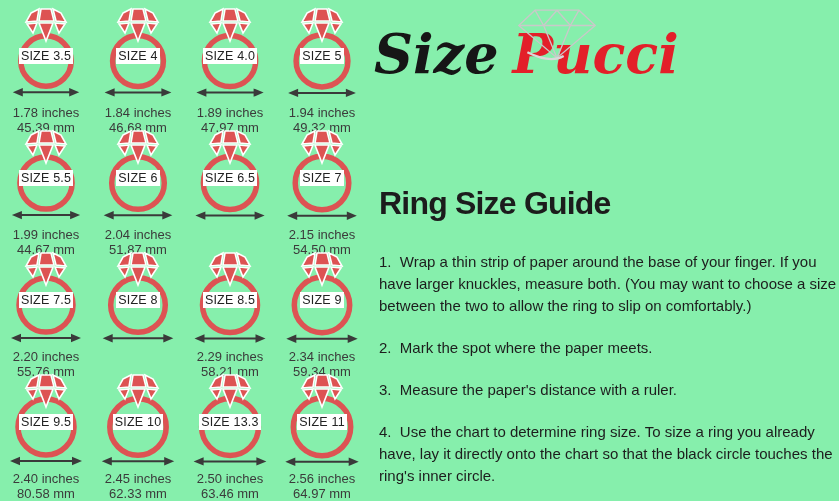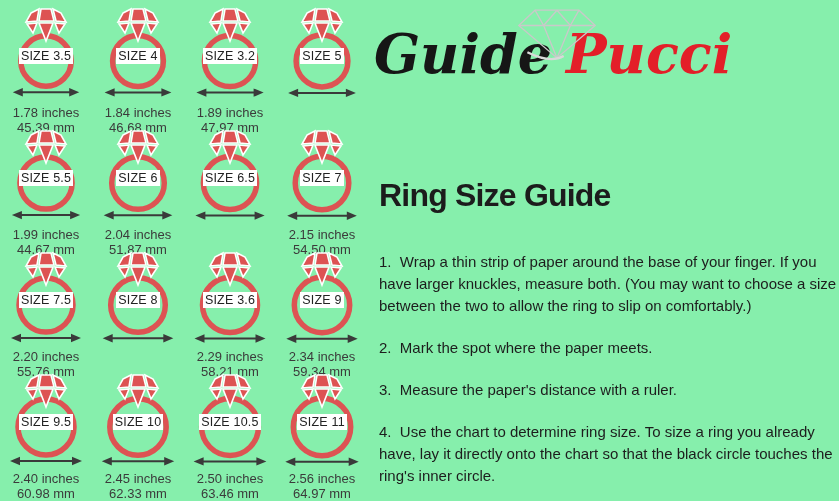--- a/index.html
+++ b/index.html
@@ -32,21 +32,21 @@
   .logo-text{
     font-family:"DejaVu Serif",serif;font-style:italic;font-weight:bold;
     font-size:54px;line-height:108px;
   }
   .logo-clara{color:var(--brand-black);margin-left:2px;}
   .logo-pucci{color:var(--brand-red);margin-left:14px;}
   .logo-diamond{position:absolute;left:142px;top:6px;}
   .ld-line{fill:none;stroke:#c9c9c9;stroke-width:1.4;}
   .ld-swoosh{fill:none;stroke:#d9d9d9;stroke-width:2.4;}
   .guide-title{
-    position:absolute;left:7px;top:177px;margin:0;
+    position:absolute;left:7px;top:185px;margin:0;
     font-size:32px;font-weight:bold;letter-spacing:-0.8px;color:#1c1c1c;
   }
   .steps{position:absolute;left:7px;top:251px;width:462px;}
   .steps p{
     margin:0 0 20px 0;font-size:15px;line-height:22px;color:#1d1d1d;white-space:pre-wrap;
   }
 </style>
 </head>
 <body>
 
@@ -116,21 +116,21 @@
             <polygon class="dfill" points="27,18 37,17 33,27"></polygon>
             <polygon class="dfill" points="39,17 53,17 46,35"></polygon>
             <polygon class="dfill" points="55,17 65,18 59,27"></polygon>
           </g>
           <g>
             <line class="arrow-line" x1="20.4" y1="86.6" x2="71.6" y2="86.6"></line>
             <polygon class="arrow-head" points="12.4,86.6 22.4,82.4 22.4,90.8"></polygon>
             <polygon class="arrow-head" points="79.6,86.6 69.6,82.4 69.6,90.8"></polygon>
           </g>
         </svg>
-        <span class="size-label"><span class="size-label-text">SIZE 3.2</span></span>
+        <span class="size-label"><span class="size-label-text">SIZE 4.0</span></span>
       </div>
       <div class="meas">
         <div>1.89 inches</div>
         <div>47.97 mm</div>
       </div>
     </div>
 
     <div class="cell">
       <div class="figure">
         <svg viewBox="0 0 92 97" width="92" height="97">
@@ -144,20 +144,24 @@
             <polygon class="dfill" points="55,17 65,18 59,27"></polygon>
           </g>
           <g>
             <line class="arrow-line" x1="20.1" y1="86.9" x2="71.9" y2="86.9"></line>
             <polygon class="arrow-head" points="12.1,86.9 22.1,82.7 22.1,91.1"></polygon>
             <polygon class="arrow-head" points="79.9,86.9 69.9,82.7 69.9,91.1"></polygon>
           </g>
         </svg>
         <span class="size-label"><span class="size-label-text">SIZE 5</span></span>
       </div>
+      <div class="meas">
+        <div>1.94 inches</div>
+        <div>49.32 mm</div>
+      </div>
     </div>
 
     <div class="cell">
       <div class="figure">
         <svg viewBox="0 0 92 97" width="92" height="97">
           <circle class="band" cx="46" cy="55" r="26.1"></circle>
           <g>
             <polygon class="dfill" points="31,7 39,3 37,15 26,16"></polygon>
             <polygon class="dfill" points="41,3 51,3 54,15 39,15"></polygon>
             <polygon class="dfill" points="53,3 61,7 66,16 56,15"></polygon>
@@ -312,21 +316,21 @@
             <polygon class="dfill" points="27,18 37,17 33,27"></polygon>
             <polygon class="dfill" points="39,17 53,17 46,35"></polygon>
             <polygon class="dfill" points="55,17 65,18 59,27"></polygon>
           </g>
           <g>
             <line class="arrow-line" x1="18.5" y1="88.5" x2="73.5" y2="88.5"></line>
             <polygon class="arrow-head" points="10.5,88.5 20.5,84.3 20.5,92.7"></polygon>
             <polygon class="arrow-head" points="81.5,88.5 71.5,84.3 71.5,92.7"></polygon>
           </g>
         </svg>
-        <span class="size-label"><span class="size-label-text">SIZE 3.6</span></span>
+        <span class="size-label"><span class="size-label-text">SIZE 8.5</span></span>
       </div>
       <div class="meas">
         <div>2.29 inches</div>
         <div>58.21 mm</div>
       </div>
     </div>
 
     <div class="cell">
       <div class="figure">
         <svg viewBox="0 0 92 97" width="92" height="97">
@@ -368,21 +372,21 @@
           <g>
             <line class="arrow-line" x1="18.0" y1="89.0" x2="74.0" y2="89.0"></line>
             <polygon class="arrow-head" points="10.0,89.0 20.0,84.8 20.0,93.2"></polygon>
             <polygon class="arrow-head" points="82.0,89.0 72.0,84.8 72.0,93.2"></polygon>
           </g>
         </svg>
         <span class="size-label"><span class="size-label-text">SIZE 9.5</span></span>
       </div>
       <div class="meas">
         <div>2.40 inches</div>
-        <div>60.98 mm</div>
+        <div>80.58 mm</div>
       </div>
     </div>
 
     <div class="cell">
       <div class="figure">
         <svg viewBox="0 0 92 97" width="92" height="97">
           <circle class="band" cx="46" cy="55" r="28.2"></circle>
           <g>
             <polygon class="dfill" points="31,7 39,3 37,15 26,16"></polygon>
             <polygon class="dfill" points="41,3 51,3 54,15 39,15"></polygon>
@@ -416,21 +420,21 @@
             <polygon class="dfill" points="27,18 37,17 33,27"></polygon>
             <polygon class="dfill" points="39,17 53,17 46,35"></polygon>
             <polygon class="dfill" points="55,17 65,18 59,27"></polygon>
           </g>
           <g>
             <line class="arrow-line" x1="17.6" y1="89.4" x2="74.4" y2="89.4"></line>
             <polygon class="arrow-head" points="9.6,89.4 19.6,85.2 19.6,93.6"></polygon>
             <polygon class="arrow-head" points="82.4,89.4 72.4,85.2 72.4,93.6"></polygon>
           </g>
         </svg>
-        <span class="size-label"><span class="size-label-text">SIZE 10.5</span></span>
+        <span class="size-label"><span class="size-label-text">SIZE 13.3</span></span>
       </div>
       <div class="meas">
         <div>2.50 inches</div>
         <div>63.46 mm</div>
       </div>
     </div>
 
     <div class="cell">
       <div class="figure">
         <svg viewBox="0 0 92 97" width="92" height="97">
@@ -461,21 +465,21 @@
   <div class="right">
 
     <div class="logo">
       <svg class="logo-diamond" viewBox="0 0 90 62" width="86" height="60">
         <path class="ld-line" d="M22 4 H68 L85 20 L45 54 L5 20 Z"></path>
         <path class="ld-line" d="M5 20 H85"></path>
         <path class="ld-line" d="M22 4 L31 20 M45 4 L31 20 M45 4 L59 20 M68 4 L59 20"></path>
         <path class="ld-line" d="M31 20 L45 54 M59 20 L45 54"></path>
         <path class="ld-swoosh" d="M14 48 Q38 60 52 52"></path>
       </svg>
-      <span class="logo-text logo-clara">Guide</span><span class="logo-text logo-pucci">Pucci</span>
+      <span class="logo-text logo-clara">Size</span><span class="logo-text logo-pucci">Pucci</span>
     </div>
 
     <h1 class="guide-title">Ring Size Guide</h1>
 
     <div class="steps">
       <p>1.  Wrap a thin strip of paper around the base of your finger. If you have larger knuckles, measure both. (You may want to choose a size between the two to allow the ring to slip on comfortably.)</p>
       <p>2.  Mark the spot where the paper meets.</p>
       <p>3.  Measure the paper's distance with a ruler.</p>
       <p>4.  Use the chart to determine ring size. To size a ring you already have, lay it directly onto the chart so that the black circle touches the ring's inner circle.</p>
     </div>

